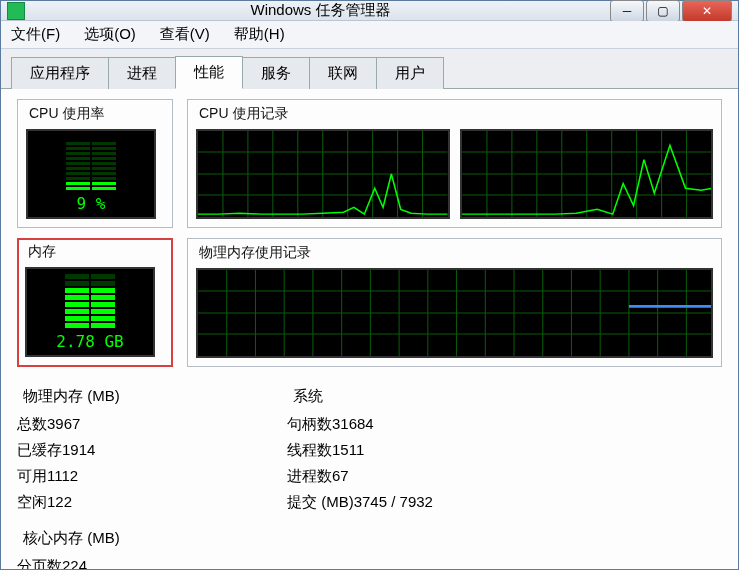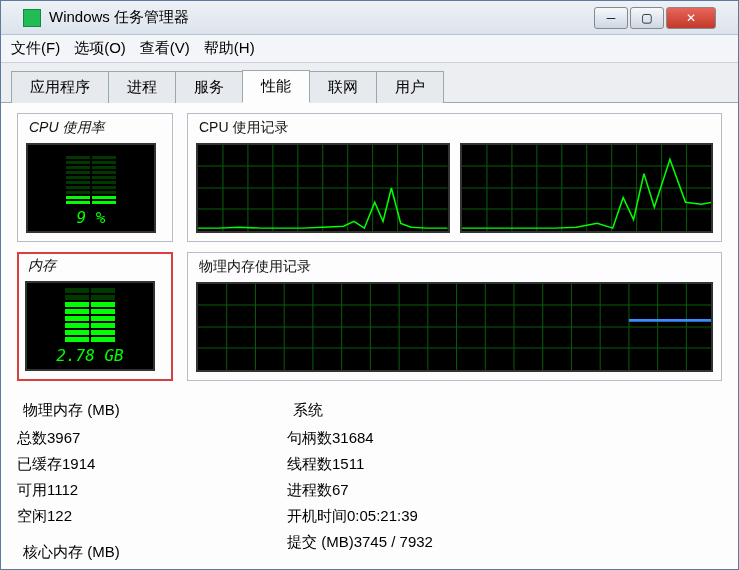--- a/index.html
+++ b/index.html
@@ -1,37 +1,37 @@
 <!DOCTYPE html>
 <html><head>
 <meta charset="utf-8">
 <style>
   * { box-sizing: border-box; font-family: "Microsoft YaHei", "SimSun", sans-serif; }
   body { margin: 0; background: #d8d8d8; width: 739px; height: 570px; overflow: hidden; }
   .window { background: #eceef2; border: 1px solid #5a7aa0; width: 739px; height: 570px; display: flex; flex-direction: column; }
   
-  .titlebar { background: linear-gradient(#eef2f6,#dce3ec); height: 34px; display: flex; align-items: center; padding: 0 22px; border-bottom: 1px solid #b9c5d3; }
+  .titlebar { background: linear-gradient(#eef2f6,#dce3ec); height: 20px; display: flex; align-items: center; padding: 0 6px; border-bottom: 1px solid #b9c5d3; text-align: center; }
   .titlebar .icon-app { width: 18px; height: 18px; background: #2b5; margin-right: 8px; border: 1px solid #184; }
   .titlebar .title { font-size: 15px; color: #000; flex: 1; }
   .titlebar .winbtn { height: 22px; width: 34px; margin-left: 2px; border: 1px solid #888; border-radius: 3px; display: flex; align-items: center; justify-content: center; font-size: 12px; cursor: pointer; }
   .titlebar .min,.titlebar .max { background: linear-gradient(#f5f8fb,#cdd7e2); }
   .titlebar .close { background: linear-gradient(#e9655a,#c13a2b); color: #fff; width: 50px; }
   
-  .menubar { display: flex; padding: 4px 10px; gap: 14px; font-size: 15px; background: #f3f5f8; border-bottom: 1px solid #c9d1dc; }
+  .menubar { display: flex; padding: 4px 10px; gap: 24px; font-size: 15px; background: #f3f5f8; border-bottom: 1px solid #c9d1dc; }
   .menubar span { cursor: pointer; }
   
   .tabrow { display: flex; padding: 6px 10px 0 10px; gap: 0; border-bottom: 1px solid #9aa; align-items: flex-end; }
   .tab { padding: 6px 18px 6px 18px; font-size: 15px; border: 1px solid #9aa; border-bottom: none; background: #e6e9ed; margin-right: -1px; position: relative; top: 1px; cursor: pointer; }
   .tab.active { background: #fdfdfd; border-bottom: 1px solid #fdfdfd; z-index: 2; }
   
   .content { flex: 1; background: #fdfdfd; padding: 10px 16px; display: flex; flex-direction: column; overflow: hidden; }
   .toprow { display: flex; gap: 14px; margin-bottom: 10px; }
   .panel { border: 1px solid #b5bcc8; padding: 6px 8px 8px 8px; }
   .panel-title { font-size: 14px; color: #111; position: relative; top: -2px; background: #fdfdfd; display: inline-block; padding: 0 3px; }
-  .gauge-col { width: 156px; font-style: italic; }
+  .gauge-col { width: 156px; }
   .gauge { width: 130px; height: 90px; background: #000; border: 2px solid #333; margin-top: 4px; display: flex; flex-direction: column; align-items: center; justify-content: flex-end; padding-bottom: 4px; position: relative; }
   .gauge-bars { display: flex; gap: 2px; align-items: flex-end; }
   .gauge-bars .bar-col { display: flex; flex-direction: column; gap: 2px; }
   .gauge-bars .seg { width: 24px; height: 3px; background: #0f0; }
   .gauge-bars .seg.on { background: #0f0; }
   .gauge-bars .seg.off { background: #003800; }
   .gauge-bars.mem .seg { width: 24px; height: 5px; }
   .gauge-val { color: #0f0; font-family: "Lucida Console", monospace; font-size: 16px; margin-top: 4px; }
   .history-col { flex: 1; }
   .history-area { display: flex; gap: 10px; margin-top: 4px; }
@@ -63,22 +63,22 @@
   <div class="menubar">
     <span>文件(F)</span>
     <span>选项(O)</span>
     <span>查看(V)</span>
     <span>帮助(H)</span>
   </div>
 
   <div class="tabrow">
     <div class="tab">应用程序</div>
     <div class="tab">进程</div>
+    <div class="tab active">性能</div>
     <div class="tab">服务</div>
-    <div class="tab active">性能</div>
     <div class="tab">联网</div>
     <div class="tab">用户</div>
   </div>
 
   <div class="content">
 
     <div class="toprow">
       <div class="panel gauge-col">
         <span class="panel-title">CPU 使用率</span>
         <div class="gauge">
@@ -258,24 +258,20 @@
             </div>
           <div class="stat-line wide">
               <span>线程数</span>
               <span>1511</span>
             </div>
           <div class="stat-line wide">
               <span>进程数</span>
               <span>67</span>
             </div>
           <div class="stat-line wide">
-              <span>开机时间</span>
-              <span>0:05:21:39</span>
-            </div>
-          <div class="stat-line wide">
               <span>提交 (MB)</span>
               <span>3745 / 7932</span>
             </div>
         </div>
 
       </div>
     </div>
   </div>
 </div>
 

